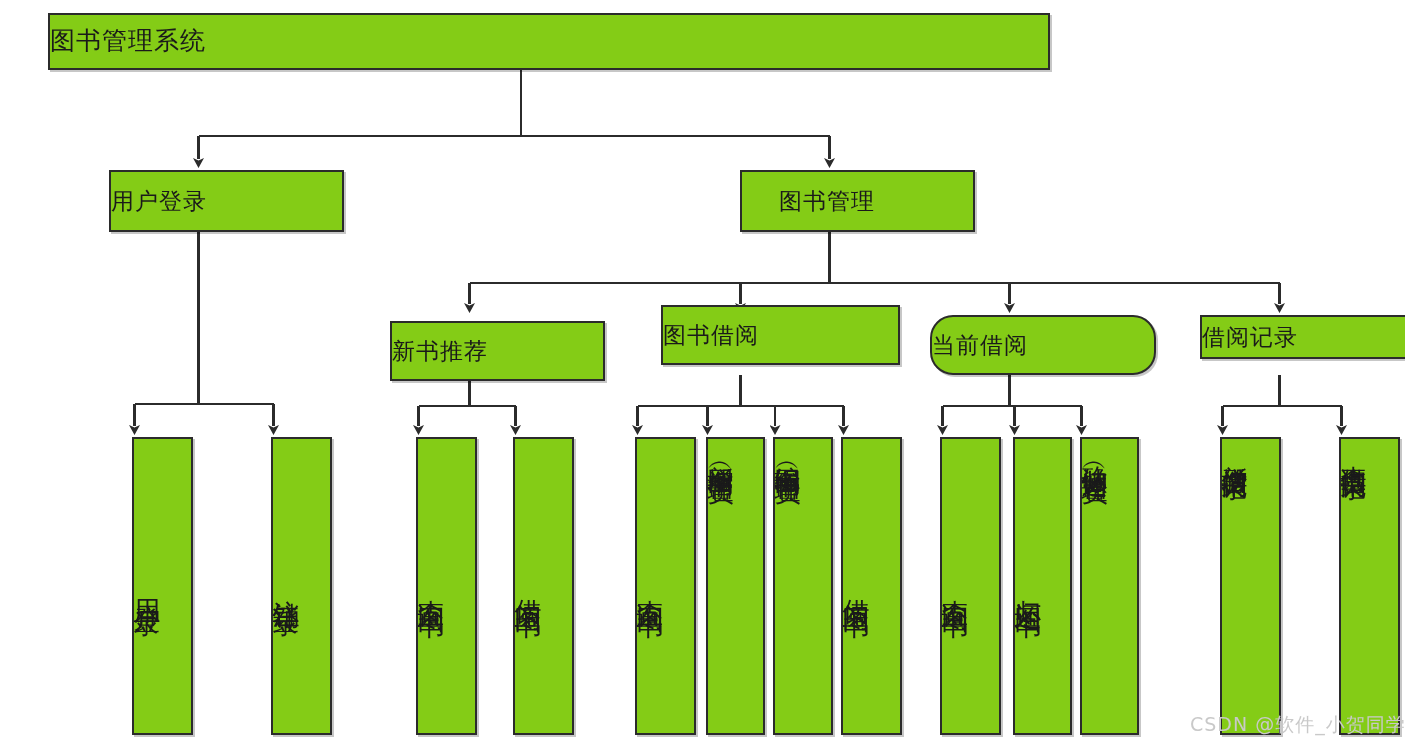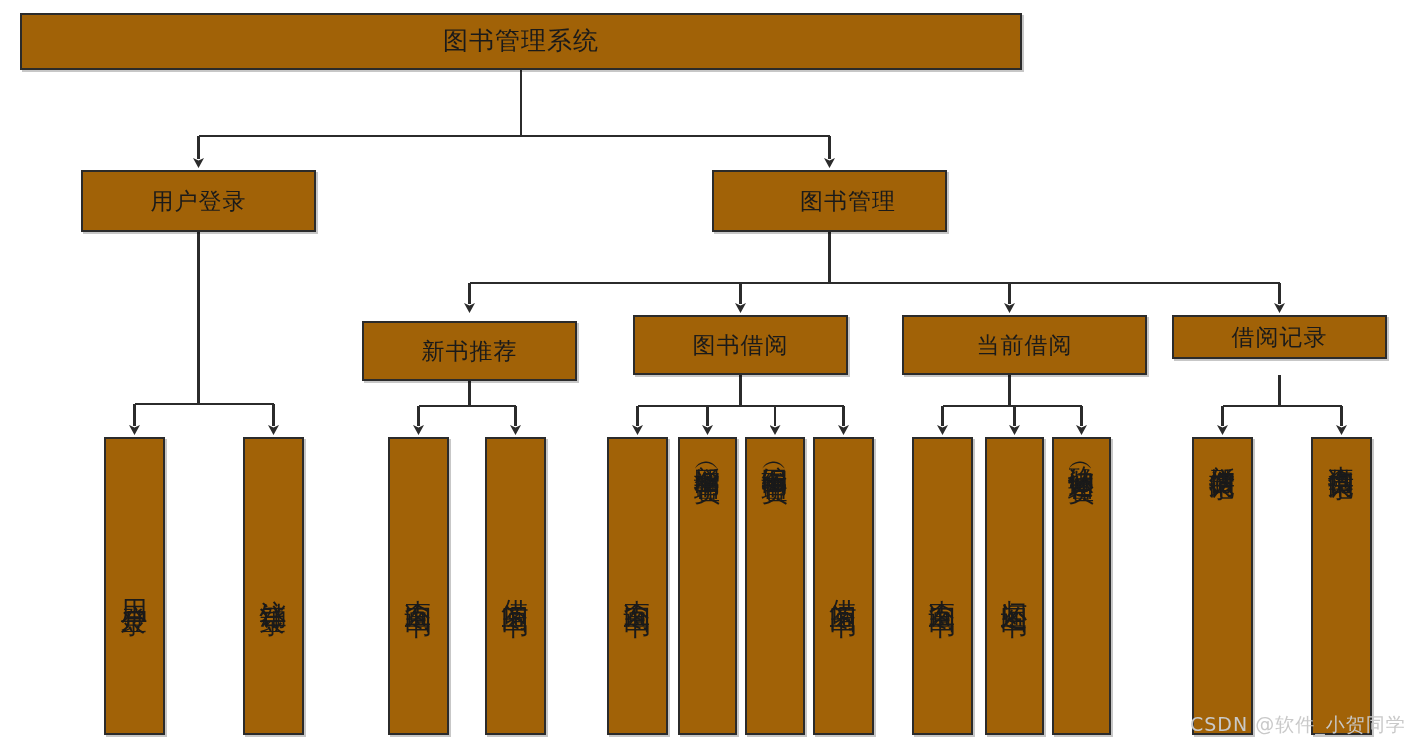--- a/index.html
+++ b/index.html
@@ -9,27 +9,28 @@
     font-family:"DejaVu Sans","Liberation Sans",sans-serif;
     overflow:hidden;
     position:relative;
   }
   #stage{position:absolute;left:0;top:0;width:1405px;height:747px;}
   #edges{position:absolute;left:0;top:0;width:1405px;height:747px;pointer-events:none;}
 
   .node{
     position:absolute;
     box-sizing:border-box;
-    background:#a16207;
+    background:#84cc16;
     border:2px solid #2b2b2b;
     box-shadow:2px 2px 0 rgba(0,0,0,0.22);
     display:flex;
     align-items:center;
-    justify-content:center;
+    justify-content:flex-start;
     color:#1a1a1a;
+    margin-left:28px;
   }
   .node .lbl{
     display:block;
     text-align:center;
     line-height:1.05;
     white-space:pre;
   }
   
   .node.h .lbl{font-size:23px;letter-spacing:1px;}
   .node.n1 .lbl{font-size:25px;}
@@ -110,24 +111,24 @@
       </div>
       <div class="node h" style="left: 81px; top: 170px; width: 235px; height: 62px;">
         <span class="lbl">用户登录</span>
       </div>
       <div class="node h" style="left: 712px; top: 170px; width: 235px; height: 62px; padding-left: 37px;">
         <span class="lbl">图书管理</span>
       </div>
       <div class="node h" style="left: 362px; top: 321px; width: 215px; height: 60px;">
         <span class="lbl">新书推荐</span>
       </div>
-      <div class="node h" style="left: 633px; top: 315px; width: 215px; height: 60px;">
+      <div class="node h" style="left: 633px; top: 305px; width: 239px; height: 60px;">
         <span class="lbl">图书借阅</span>
       </div>
-      <div class="node h" style="left: 902px; top: 315px; width: 245px; height: 60px;">
+      <div class="node h" style="left: 902px; top: 315px; width: 226px; height: 60px; border-radius: 23px;">
         <span class="lbl">当前借阅</span>
       </div>
       <div class="node h" style="left: 1172px; top: 315px; width: 215px; height: 44px;">
         <span class="lbl">借阅记录</span>
       </div>
       <div class="node v center" style="left: 104px; top: 437px; width: 61px; height: 298px;">
         <span class="lbl">用户登录</span>
       </div>
       <div class="node v center" style="left: 243px; top: 437px; width: 61px; height: 298px;">
         <span class="lbl">注销登录</span>

